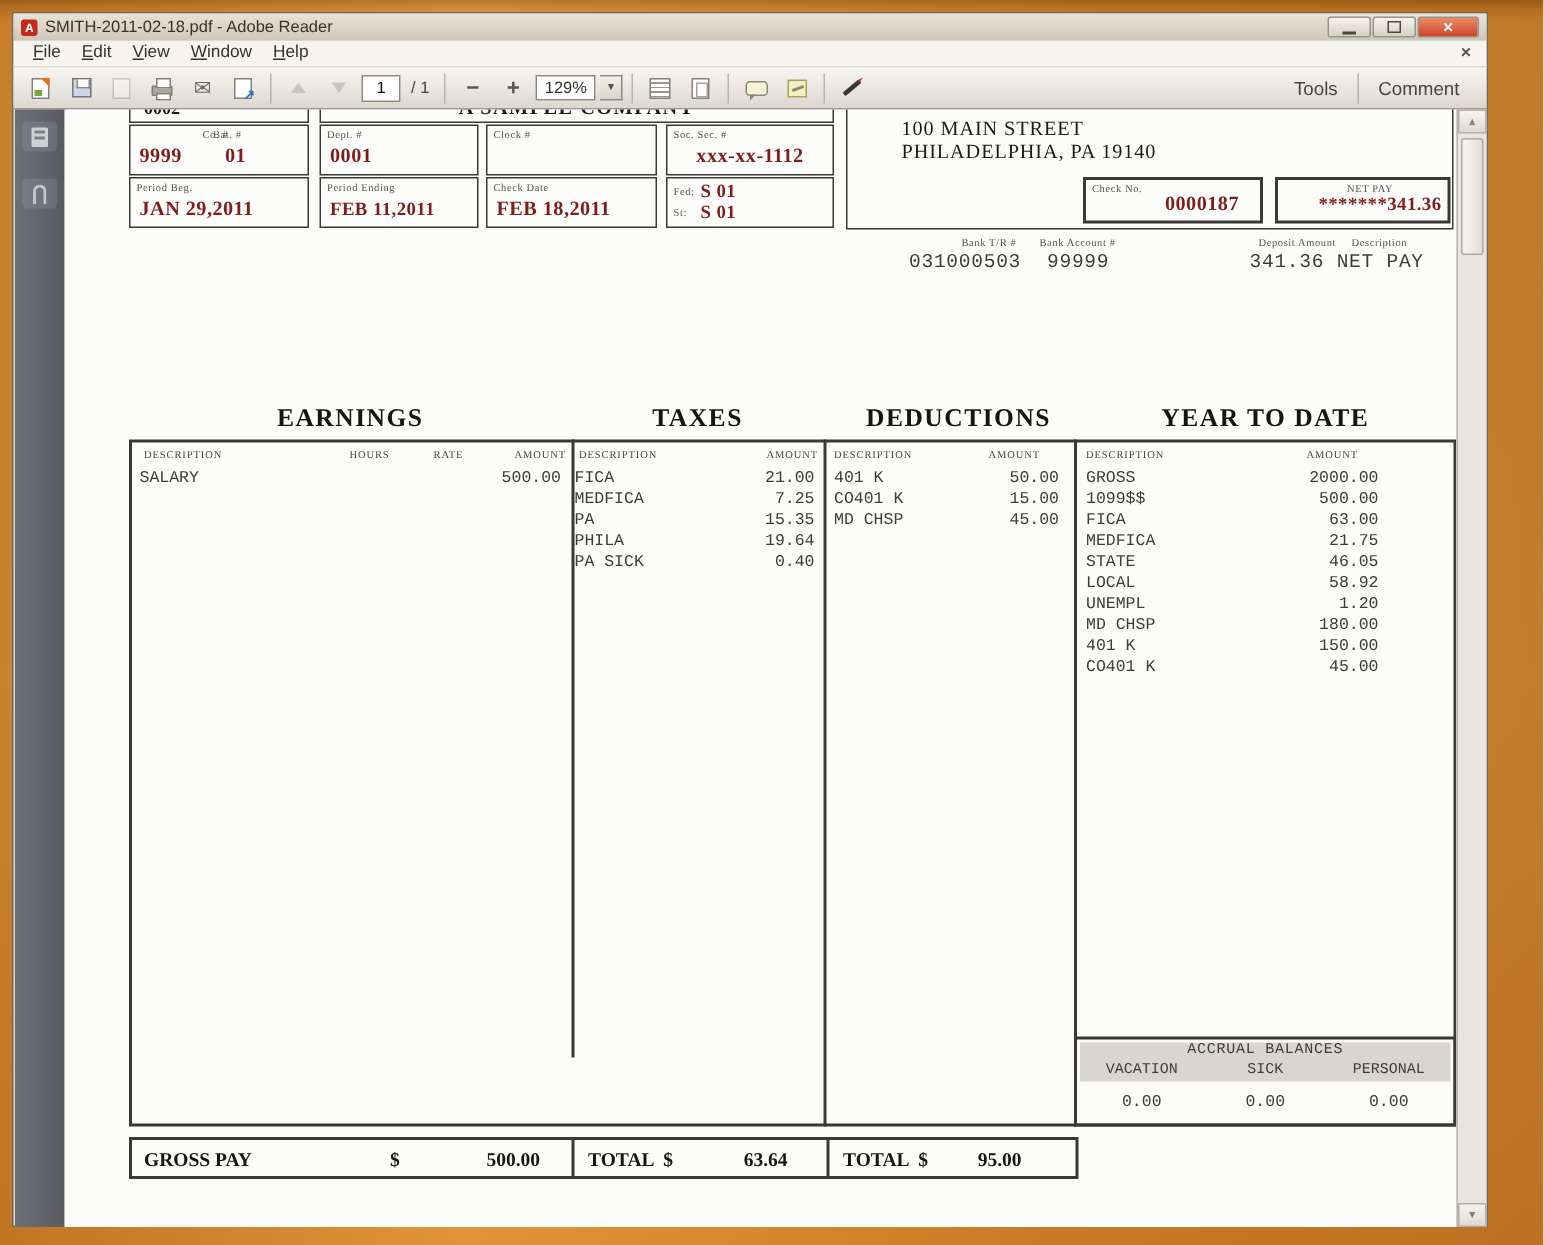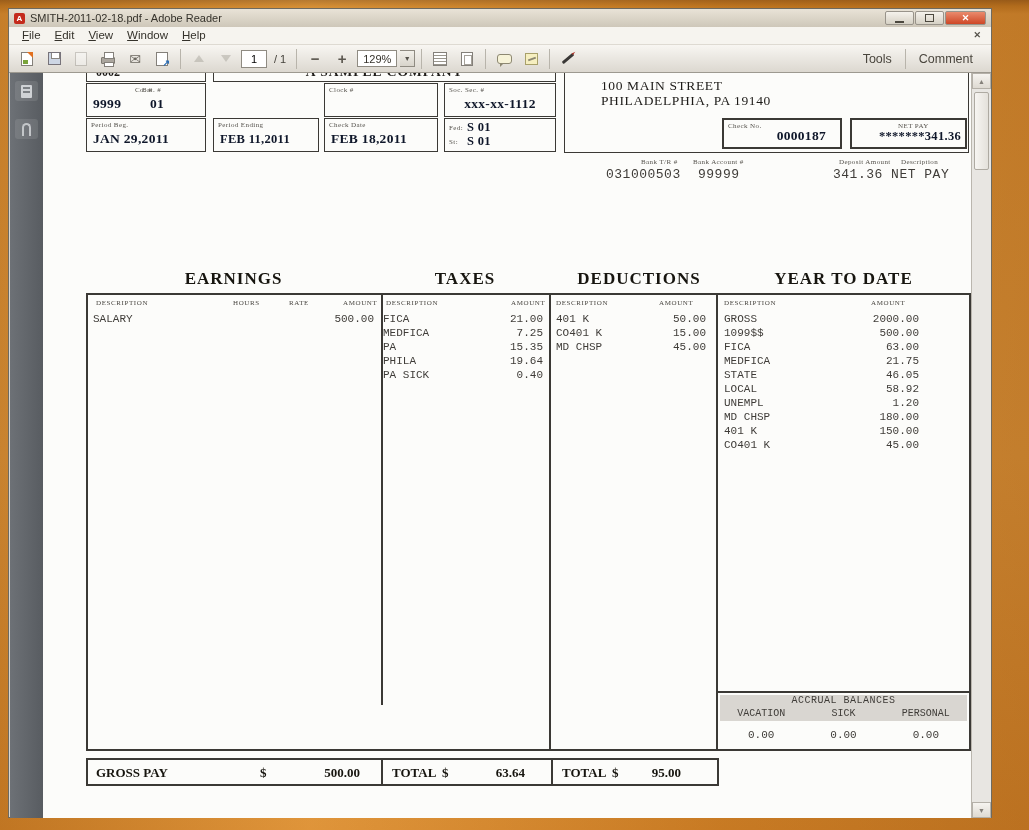--- a/index.html
+++ b/index.html
@@ -82,21 +82,21 @@
   .scrollbar{position:absolute;left:962px;top:64px;width:20px;height:745px;background:#e8e6e2;border-left:1px solid #bab6ae;box-sizing:border-box;}
   .sb-btn{position:absolute;left:0;width:19px;height:16px;background:linear-gradient(#f6f4f0,#dedad2);
     border:1px solid #b4b0a8;box-sizing:border-box;display:flex;align-items:center;justify-content:center;
     font-size:7px;color:#84807a;}
   .sb-thumb{position:absolute;left:2px;top:19px;width:15px;height:78px;background:linear-gradient(90deg,#f7f5f2,#e4e1db);
     border:1px solid #aeaaa2;border-radius:2px;box-sizing:border-box;}
   
   .page{position:absolute;left:34px;top:64px;width:928px;height:745px;background:#fcfcfa;overflow:hidden;}
   .box{position:absolute;border:1.5px solid #3b3935;box-sizing:border-box;}
   .lbl{position:absolute;font-family:"Liberation Serif",serif;font-size:7px;letter-spacing:.4px;color:#55524c;white-space:nowrap;}
-  .val{position:absolute;font-family:"Liberation Serif",serif;font-weight:bold;font-size:13.5px;color:#0f172a;white-space:nowrap;letter-spacing:.3px;}
+  .val{position:absolute;font-family:"Liberation Serif",serif;font-weight:bold;font-size:13.5px;color:#7f1d1d;white-space:nowrap;letter-spacing:.3px;}
   .serifbig{font-family:"Liberation Serif",serif;font-weight:bold;color:#1d1b18;}
   .mono{font-family:"Liberation Mono","DejaVu Sans Mono",monospace;color:#3f3c38;}
   .sec-title{position:absolute;font-family:"Liberation Serif",serif;font-weight:bold;font-size:17px;
     letter-spacing:1px;color:#17150f;text-align:center;}
   .vline{position:absolute;width:2px;background:#3b3935;}
   .th{position:absolute;font-family:"Liberation Serif",serif;font-size:7px;letter-spacing:.6px;color:#4a4742;white-space:nowrap;}
   .mcol{position:absolute;}
   .mrow{display:flex;justify-content:space-between;height:14px;font-family:"Liberation Mono","DejaVu Sans Mono",monospace;
     font-size:11px;color:#3f3c38;white-space:nowrap;}
   .accr-band{position:absolute;left:2px;right:2px;top:2px;height:26px;background:#d9d6d1;text-align:center;}
@@ -231,20 +231,24 @@
           <span class="val" style="right:4px;bottom:3px;font-size:12.5px;">*******341.36</span>
         </div>
       </div>
 
       <div class="box" style="left:43px;top:10px;width:120px;height:34px;">
         <span class="lbl" style="left:4px;top:2px;padding-left:44px;">Co. #</span>
         <span class="lbl" style="left:55px;top:2px;">Bat. #</span>
         <span class="val" style="left:6px;bottom:4px;">9999</span>
         <span class="val" style="left:63px;bottom:4px;">01</span>
       </div>
+      <div class="box" style="left:170px;top:10px;width:106px;height:34px;">
+        <span class="lbl" style="left:4px;top:2px;">Dept. #</span>
+        <span class="val" style="left:6px;bottom:4px;">0001</span>
+      </div>
       <div class="box" style="left:281px;top:10px;width:114px;height:34px;padding-left:21px;">
         <span class="lbl" style="left:4px;top:2px;">Clock #</span>
         <span class="val" style="left:6px;bottom:4px;"></span>
       </div>
       <div class="box" style="left:401px;top:10px;width:112px;height:34px;">
         <span class="lbl" style="left:4px;top:2px;">Soc. Sec. #</span>
         <span class="val" style="left:0;right:0;bottom:4px;text-align:center;">xxx-xx-1112</span>
       </div>
 
       <div class="box" style="left:43px;top:45px;width:120px;height:34px;">

